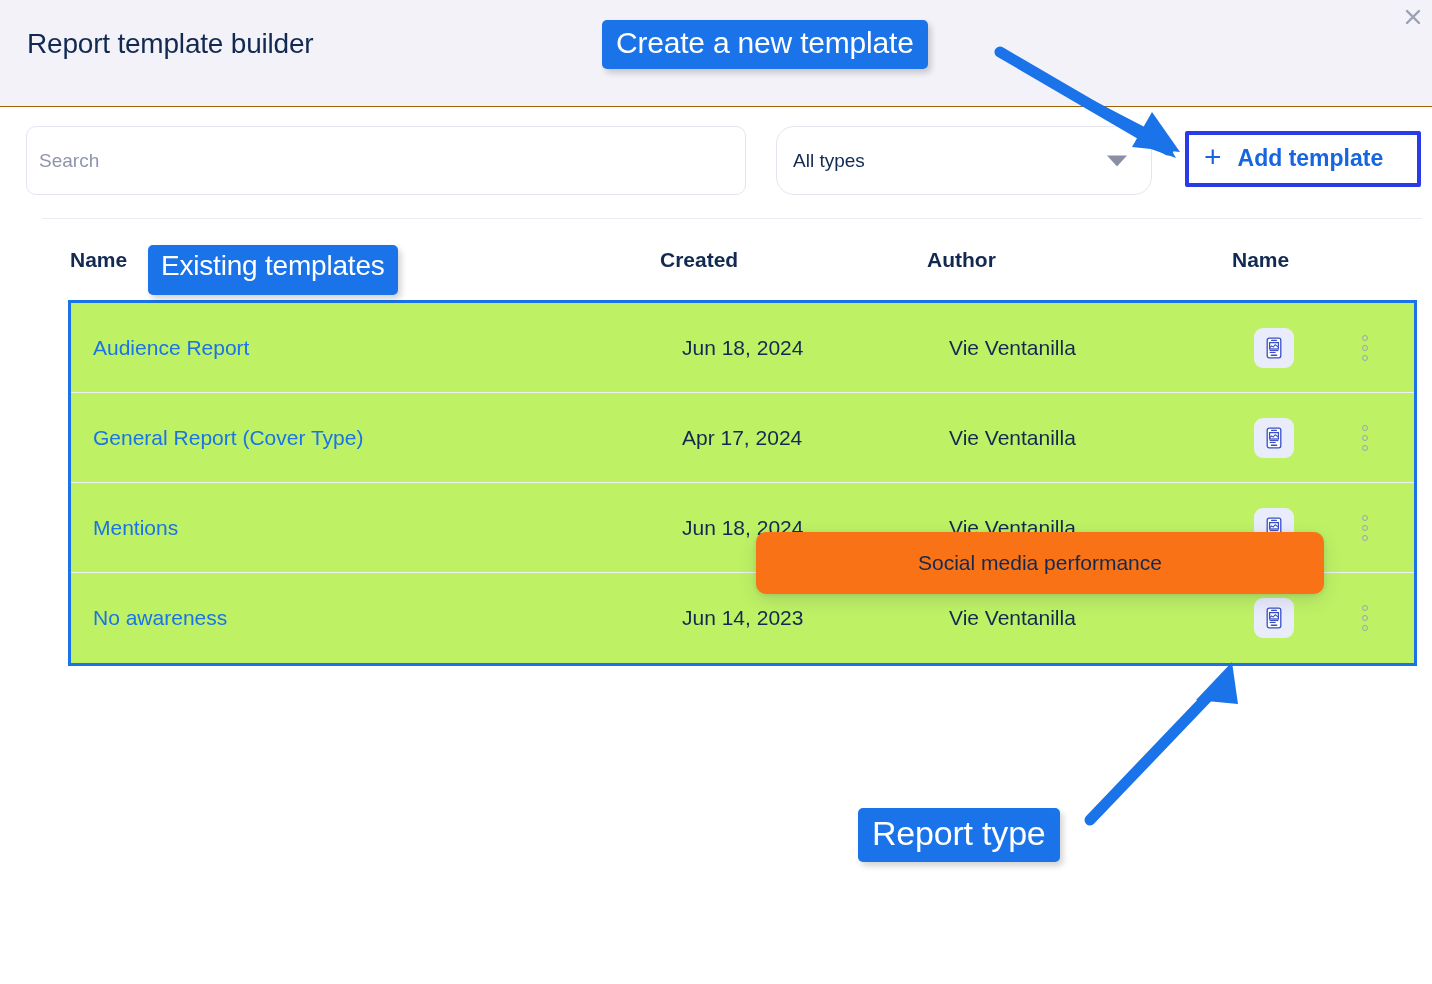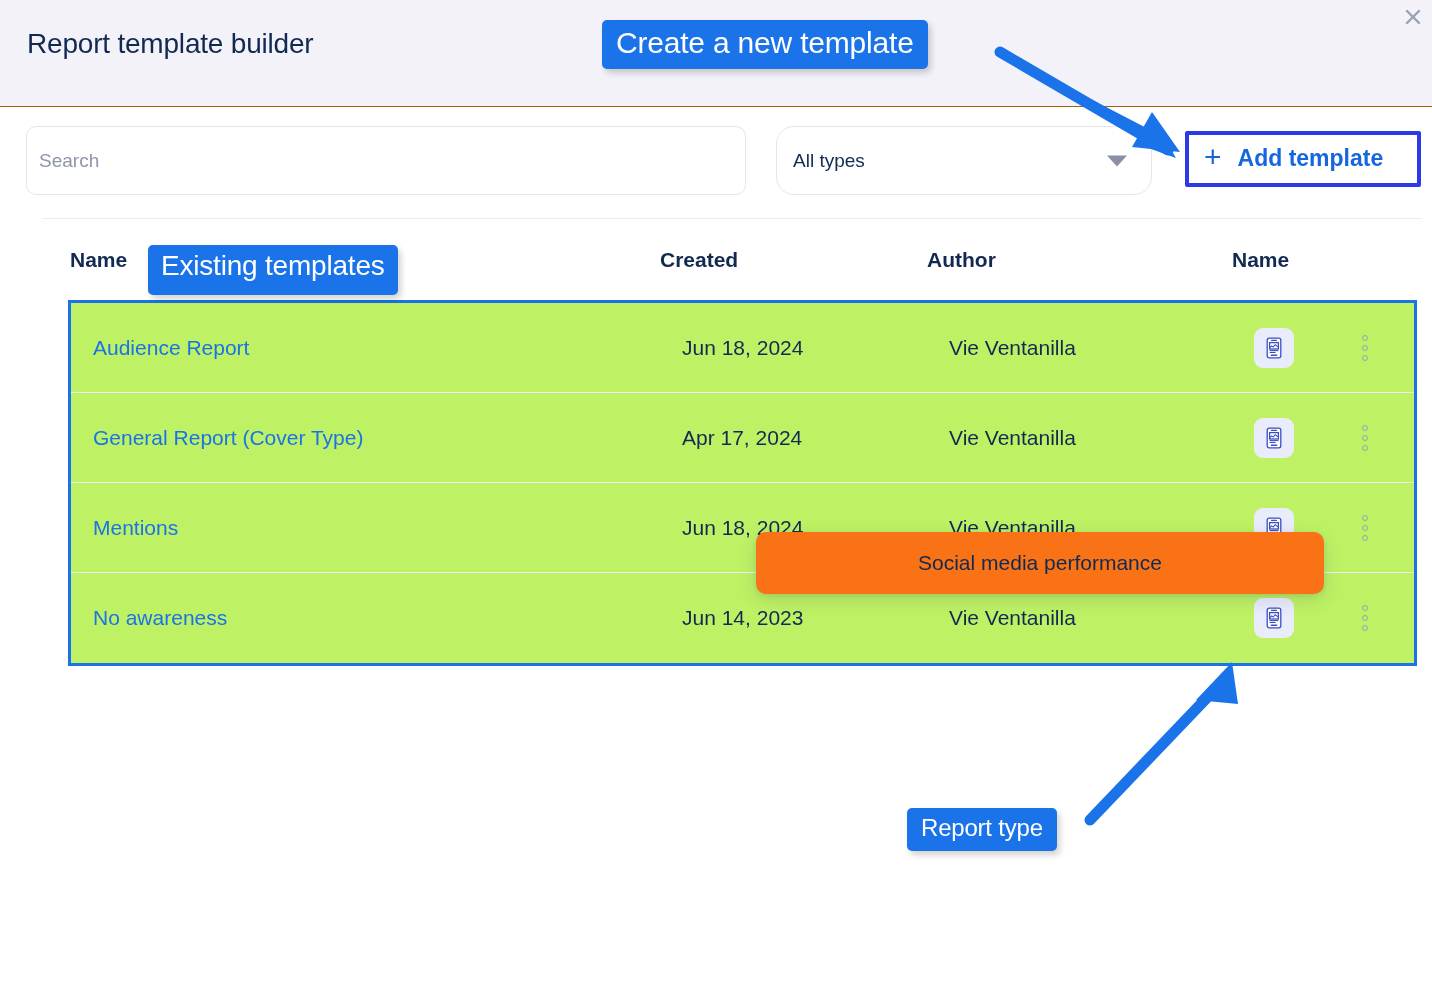--- a/index.html
+++ b/index.html
@@ -204,22 +204,22 @@
     letter-spacing: -0.2px;
     text-align: right;
   }
   .anno-create { left: 602px; top: 20px; }
   .anno-existing {
     left: 148px; top: 245px;
     font-size: 28px;
     padding: 5px 13px 13px 13px;
   }
   .anno-reporttype {
-    left: 907px; top: 808px;
-    font-size: 24px;
+    left: 858px; top: 808px;
+    font-size: 34px;
   }
 
   .hl-box {
     position: absolute;
     border: 4px solid #2b3ae8;
     border-radius: 2px;
     pointer-events: none;
   }
   .hl-add { left: 1185px; top: 131px; width: 236px; height: 56px; }
 

